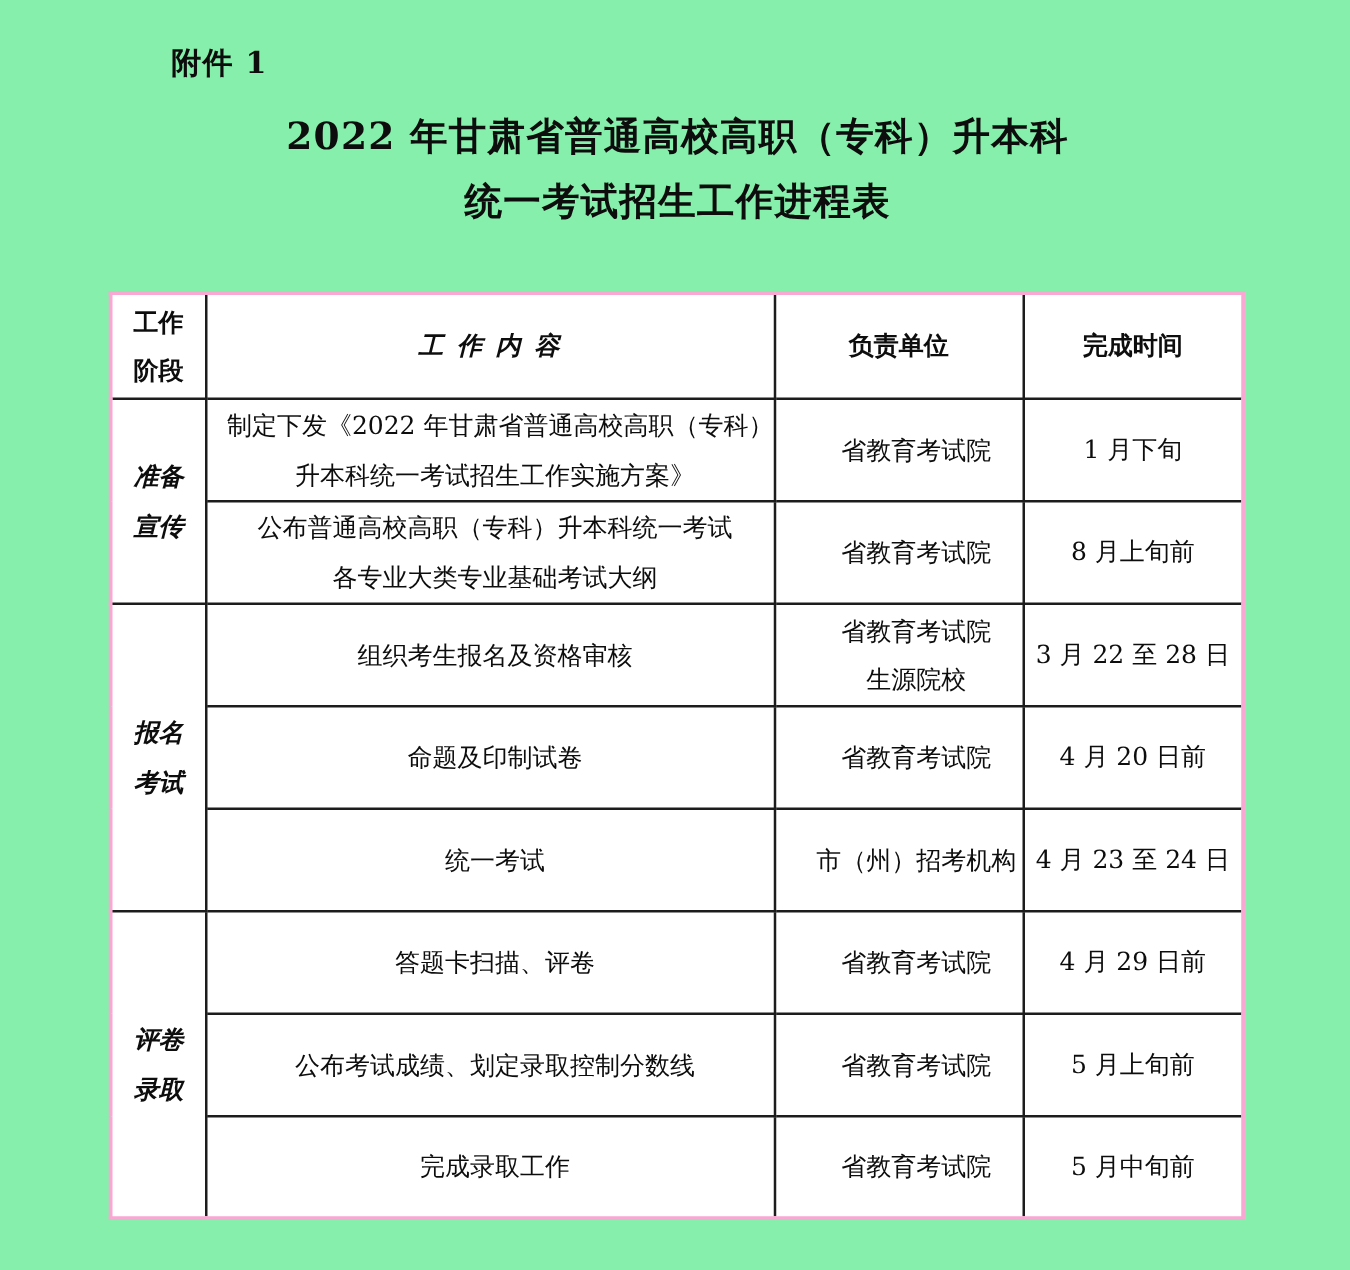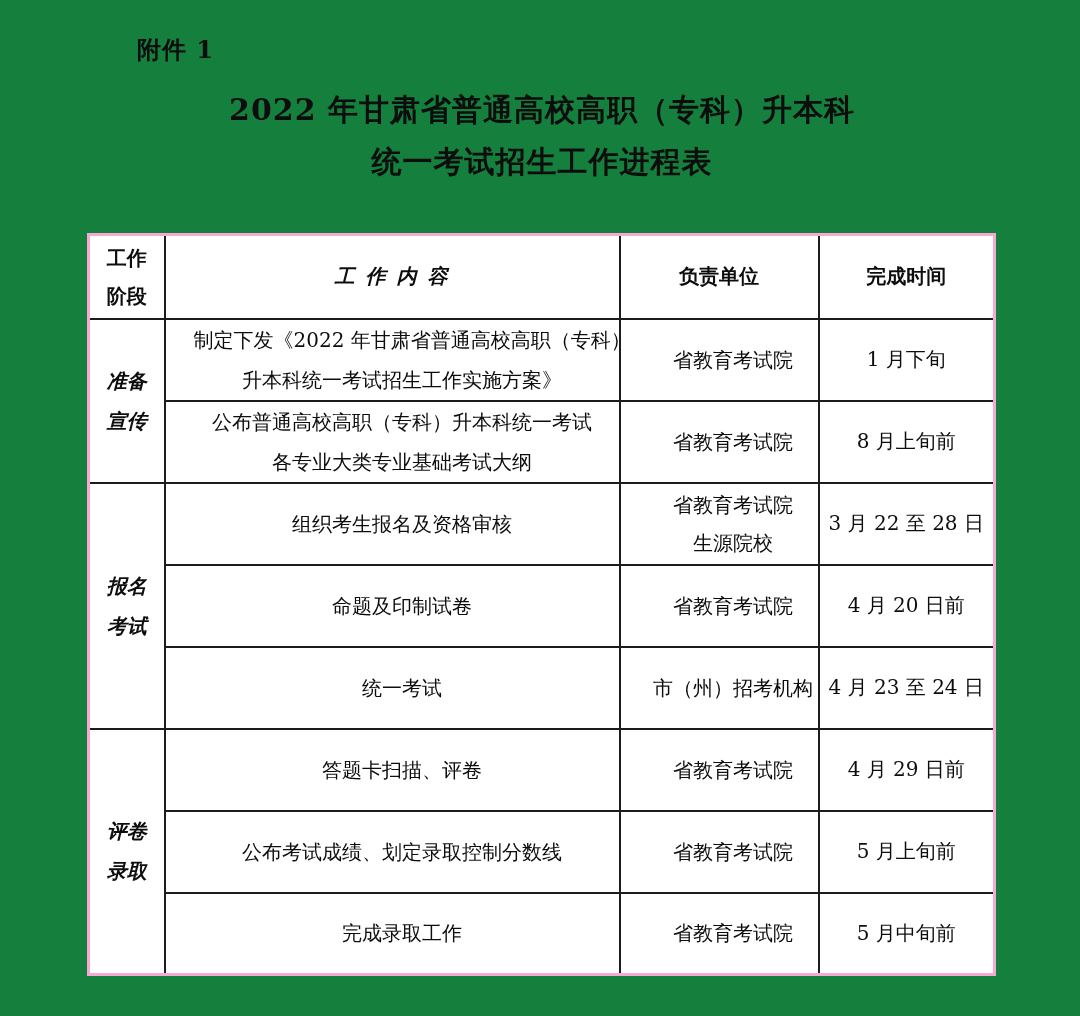--- a/index.html
+++ b/index.html
@@ -5,21 +5,21 @@
   * { margin: 0; padding: 0; box-sizing: border-box; }
   html, body {
     width: 1080px; height: 1016px;
     background: #ffffff;
     font-family: "DejaVu Serif", "Liberation Serif", serif;
     color: #0d0d0d;
   }
   .page {
     position: relative;
     width: 1080px; height: 1016px;
-    background: #15803d;
+    background: #86efac;
     overflow: hidden;
   }
   .attachment {
     position: absolute;
     left: 137px; top: 34px;
     font-size: 24px;
     font-weight: 600;
     line-height: 32px;
     letter-spacing: 1px;
   }
@@ -49,21 +49,21 @@
     text-align: center;
     font-size: 20px;
     background: #ffffff;
   }
   thead th { height: 84px; font-weight: 700; font-size: 21px; }
   th .hline { line-height: 38px; }
   th.content-h { letter-spacing: 2px; font-style: italic; }
   tbody tr { height: 82px; }
   td.stage-cell { font-weight: 700; font-size: 21px; font-style: italic; }
   td.stage-cell div { line-height: 40px; }
-  td.content-cell { text-align: left; padding-left: 28px; padding-right: 8px; }
+  td.content-cell { text-align: left; padding-left: 16px; padding-right: 8px; }
   td.content-cell div { line-height: 40px; white-space: nowrap; }
   td.unit-cell div { line-height: 38px; margin-left: 28px; }
   td.time-cell { font-size: 20px; }
 </style>
 </head>
 <body>
 
 <div class="page">
 
   <div class="attachment">附件 1</div>

